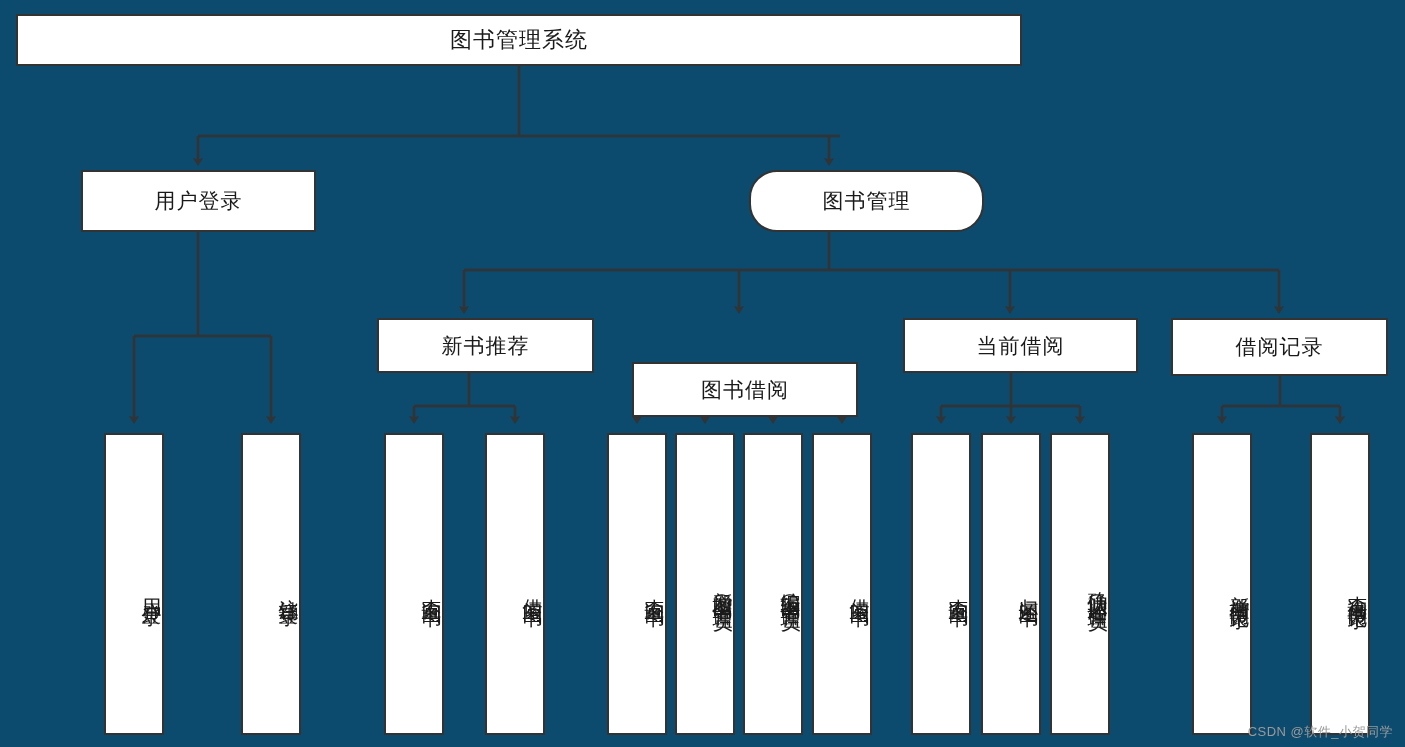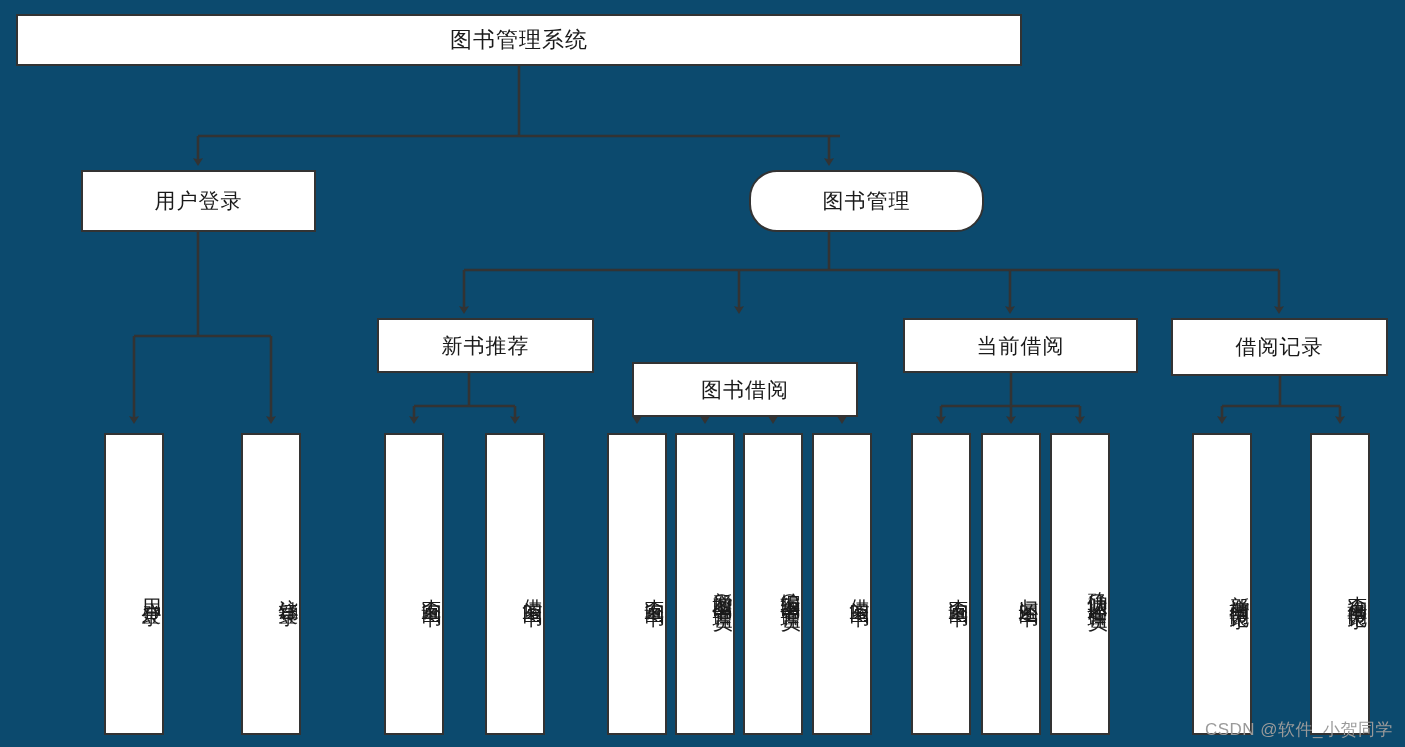--- a/index.html
+++ b/index.html
@@ -53,21 +53,21 @@
     left: 0;
     top: 0;
     width: 1405px;
     height: 747px;
     pointer-events: none;
   }
   #watermark {
     position: absolute;
     right: 12px;
     bottom: 6px;
-    font-size: 17px;
+    font-size: 13px;
     color: #9a9a9a;
     white-space: nowrap;
     letter-spacing: 0.5px;
   }
 </style>
 </head>
 <body>
 
 <div id="canvas">
 

